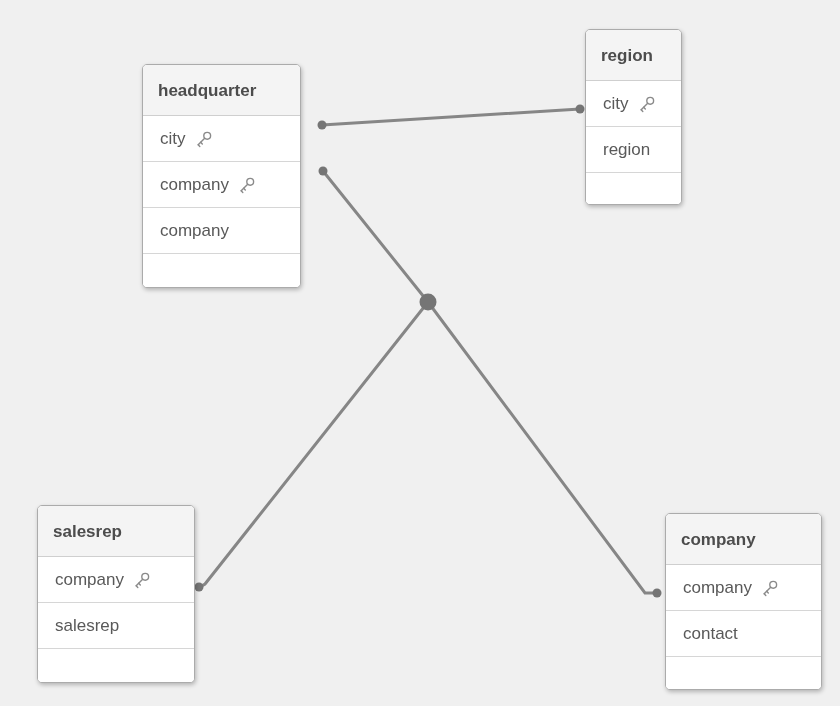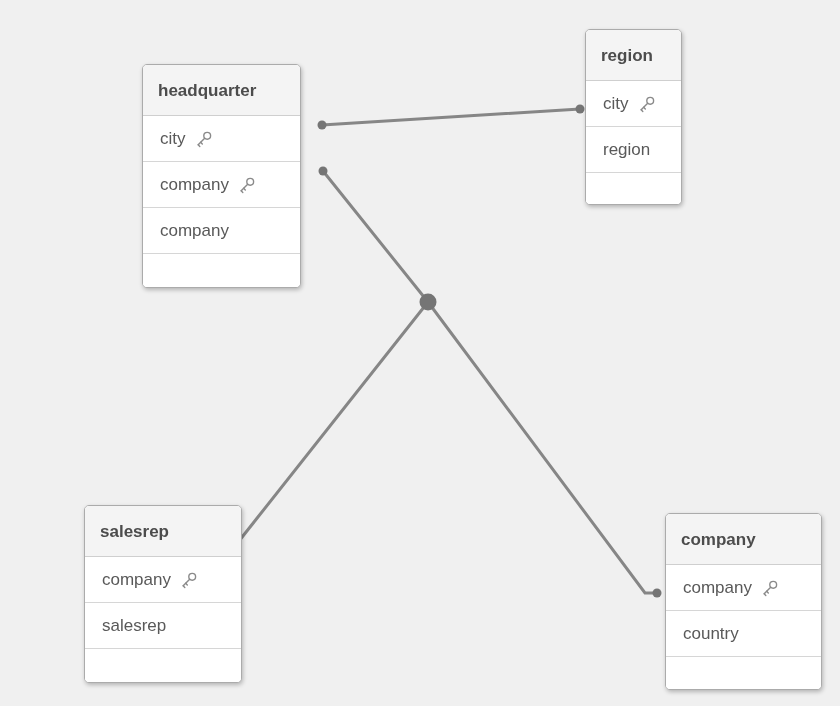--- a/index.html
+++ b/index.html
@@ -129,21 +129,21 @@
             <path d="M6.7 13.3 L8.3 14.9"></path>
             <path d="M4.2 15.8 L5.8 17.4"></path>
           </g>
         </svg>
       </div>
       <div class="dm-row">
         <span class="lbl">region</span>
       </div>
       <div class="dm-footer"></div>
     </div>
-    <div class="dm-table" style="left: 37px; top: 505px; width: 158px; height: 178px; margin-left: 47px;">
+    <div class="dm-table" style="left: 37px; top: 505px; width: 158px; height: 178px;">
       <div class="dm-header">salesrep</div>
       <div class="dm-row">
         <span class="lbl">company</span>
         <svg viewBox="0 0 20 20" class="keyicon">
           <g fill="none" stroke="#8a8a8a" stroke-width="1.4" stroke-linecap="round">
             <circle cx="13.2" cy="6.8" r="3.4"></circle>
             <path d="M10.7 9.3 L4.2 15.8"></path>
             <path d="M6.7 13.3 L8.3 14.9"></path>
             <path d="M4.2 15.8 L5.8 17.4"></path>
           </g>
@@ -161,17 +161,17 @@
         <svg viewBox="0 0 20 20" class="keyicon">
           <g fill="none" stroke="#8a8a8a" stroke-width="1.4" stroke-linecap="round">
             <circle cx="13.2" cy="6.8" r="3.4"></circle>
             <path d="M10.7 9.3 L4.2 15.8"></path>
             <path d="M6.7 13.3 L8.3 14.9"></path>
             <path d="M4.2 15.8 L5.8 17.4"></path>
           </g>
         </svg>
       </div>
       <div class="dm-row">
-        <span class="lbl">country</span>
+        <span class="lbl">contact</span>
       </div>
       <div class="dm-footer"></div>
     </div>
   </div>
 
 </body></html>

